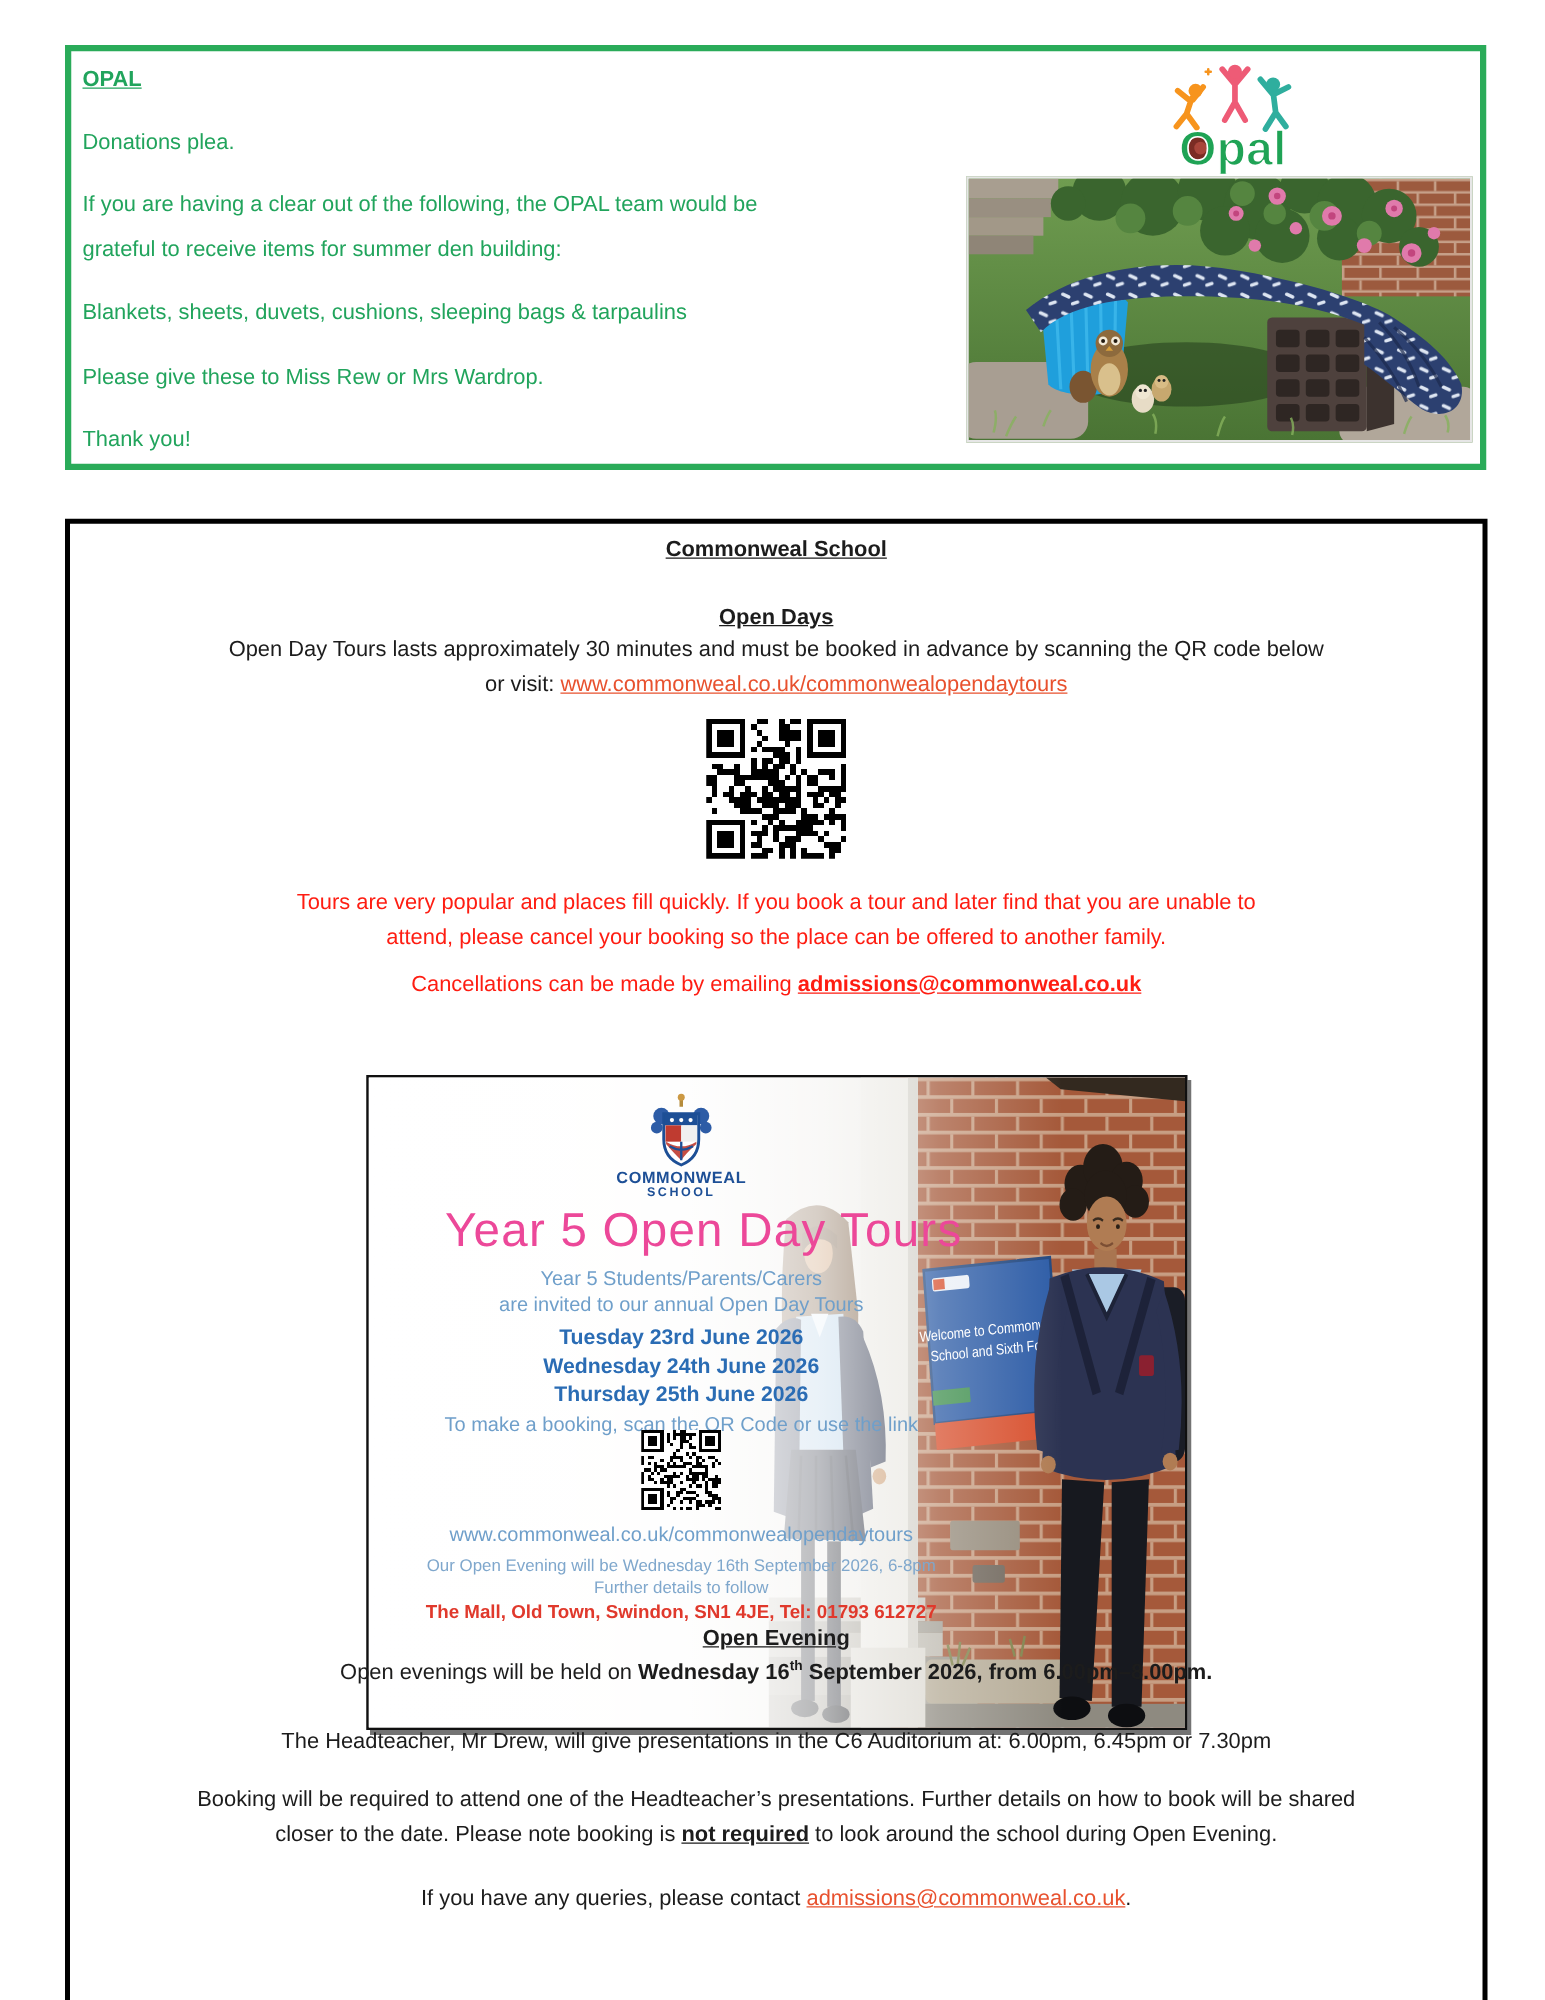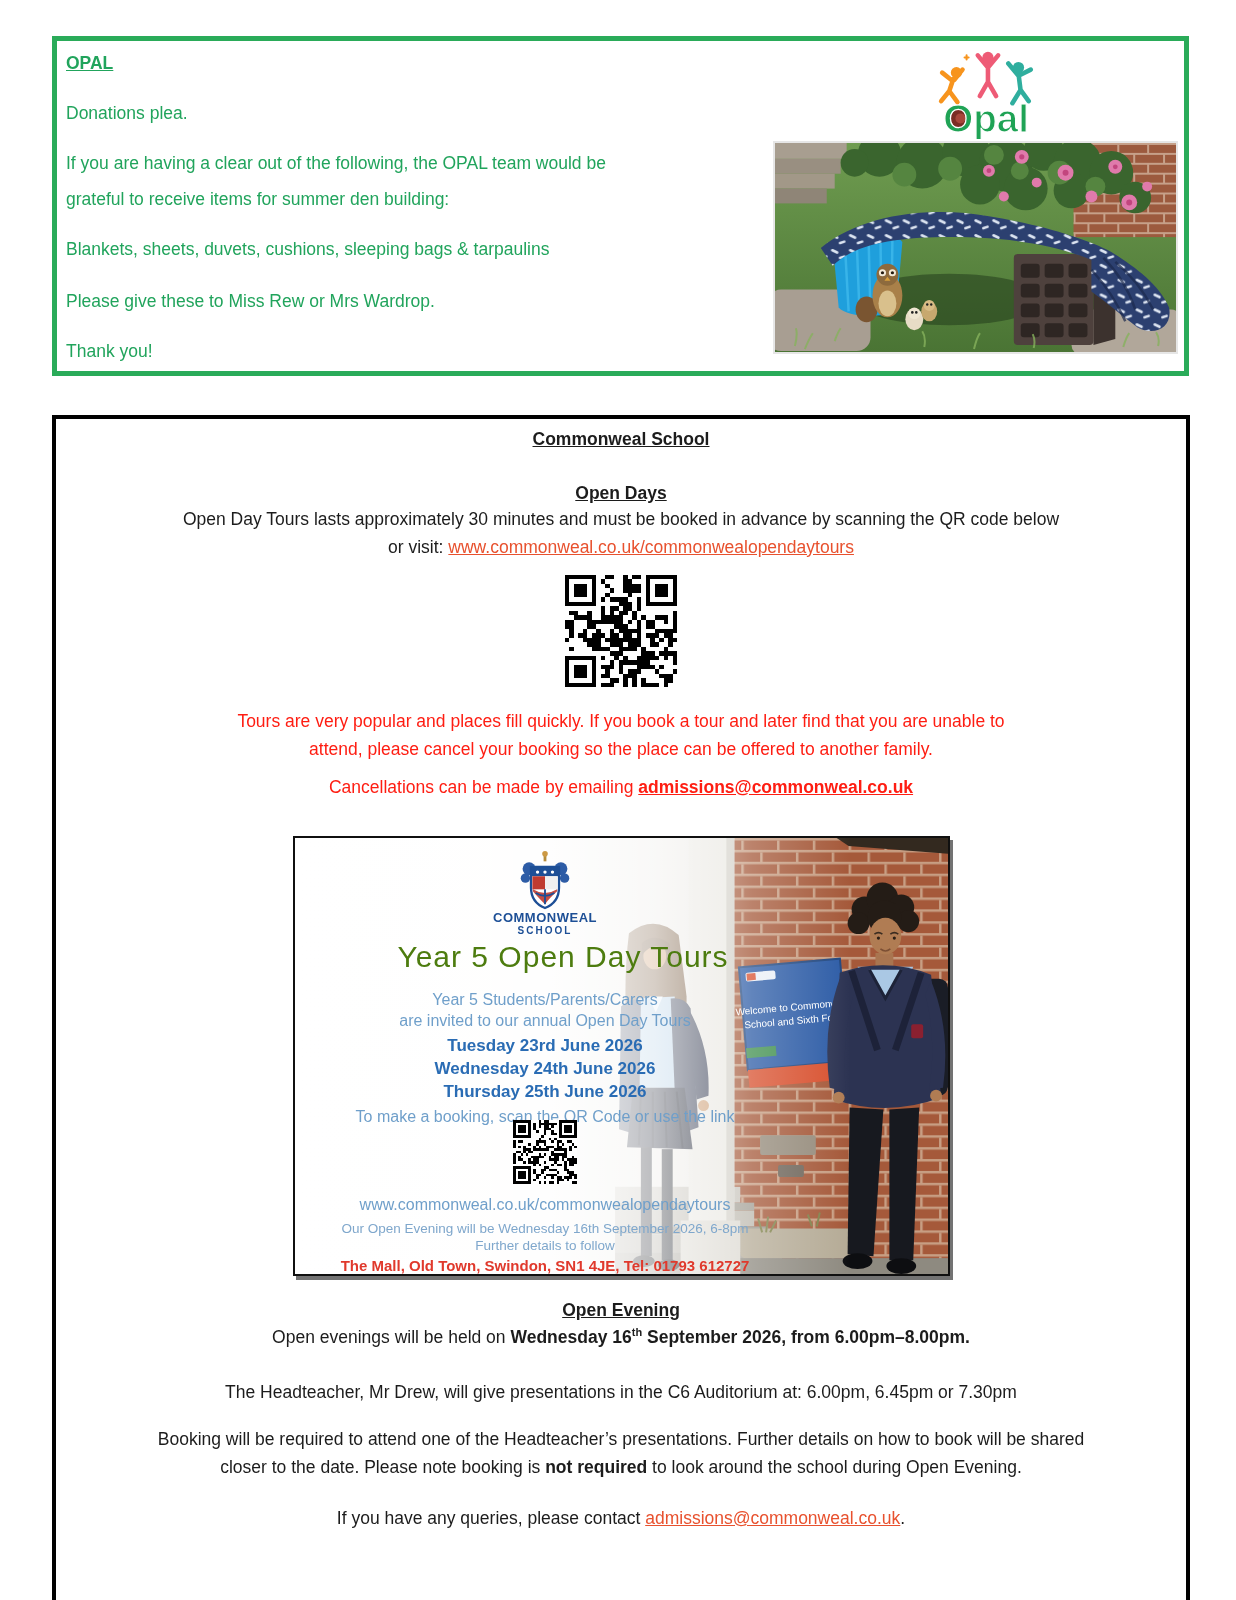--- a/index.html
+++ b/index.html
@@ -33,42 +33,42 @@
     border:4px solid #000; background:#fff;margin-top:28px;
   }
   .school-box .line {
     position:absolute; left:0; width:100%; margin:0; text-align:center;
     font-size:17.5px; white-space:nowrap;
   }
   .h { font-weight:bold; text-decoration:underline; }
   .red { color:#fe1d12; }
   .link { color:#e8512e; text-decoration:underline; cursor:pointer; }
   .red-link { color:#fe1d12; font-weight:bold; text-decoration:underline; cursor:pointer; }
-  .u { }
+  .u { text-decoration:underline; }
   sup { font-size:11px; line-height:0; }
 
   .qr-big {
     position:absolute; left:calc(50% - 56px); top:156px; width:112px; height:112px;
   }
 
   
   .flyer {
-    position:absolute; left:237px; top:417px; width:657px; height:440px;
+    position:absolute; left:237px; top:441px; width:657px; height:524px;
     border:2px solid #101010; background:#fff;
     box-shadow:3px 4px 0 rgba(0,0,0,0.55);
   }
   .flyer-bg { position:absolute; left:0; top:0; width:100%; height:100%; }
   .flyer-content { position:absolute; left:0; top:0; width:500px; height:100%; }
   .fc { position:absolute; left:0; width:100%; margin:0; text-align:center; white-space:nowrap; }
   .crest { position:absolute; left:222px; top:12px; width:56px; height:60px; }
   .f-name { color:#1d4f96; font-weight:bold; letter-spacing:0.5px; }
   .f-blue-light { color:#6f9fca; font-size:16px; }
   .f-blue-bold { color:#2a6cb4; font-weight:bold; font-size:17px; }
   .f-red { color:#e0392c; font-weight:bold; font-size:15px; }
-  .f-title { font-size:30px; color:#4d7c0f; letter-spacing:1px;padding-left:36px; }
+  .f-title { font-size:38px; color:#ec4899; letter-spacing:1px;padding-left:36px; }
   .qr-small { position:absolute; left:218px; top:282px; width:64px; height:64px; }
 </style>
 </head>
 <body>
 
 <div>
 
   <section class="opal-box">
     <div class="t opal-title" style="top:12px">OPAL</div>
     <div class="t" style="top:62px">Donations plea.</div>

